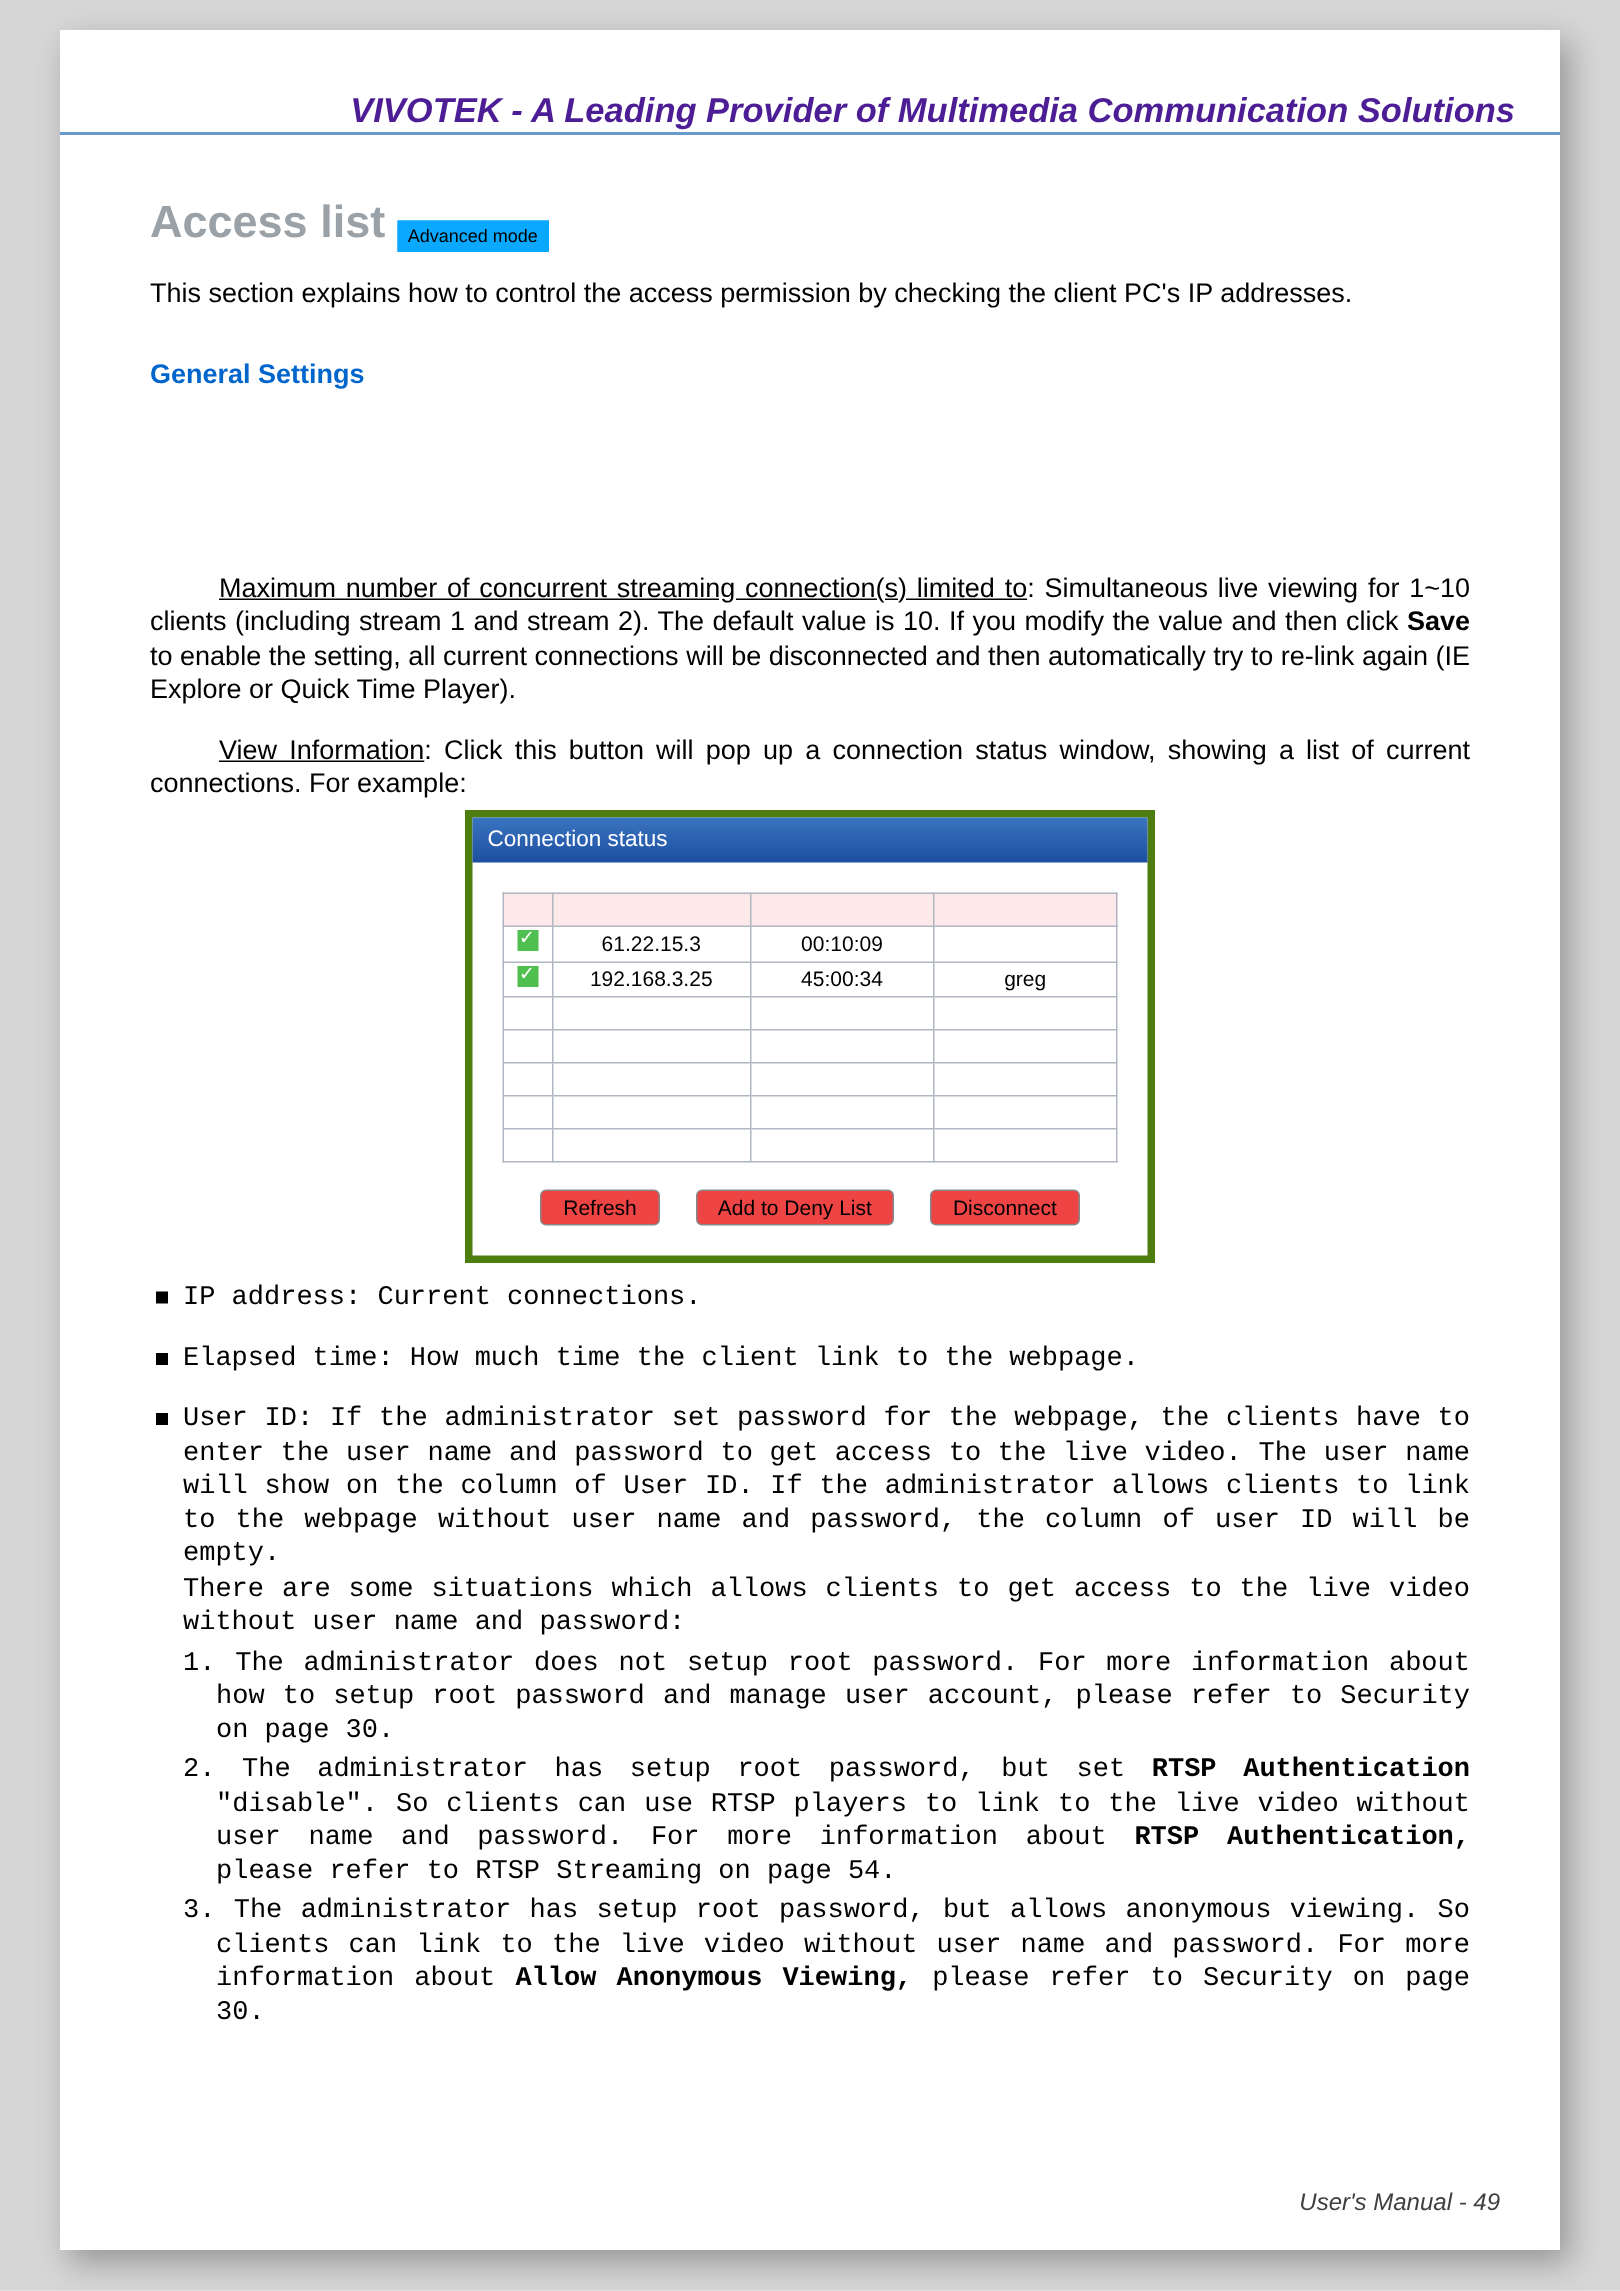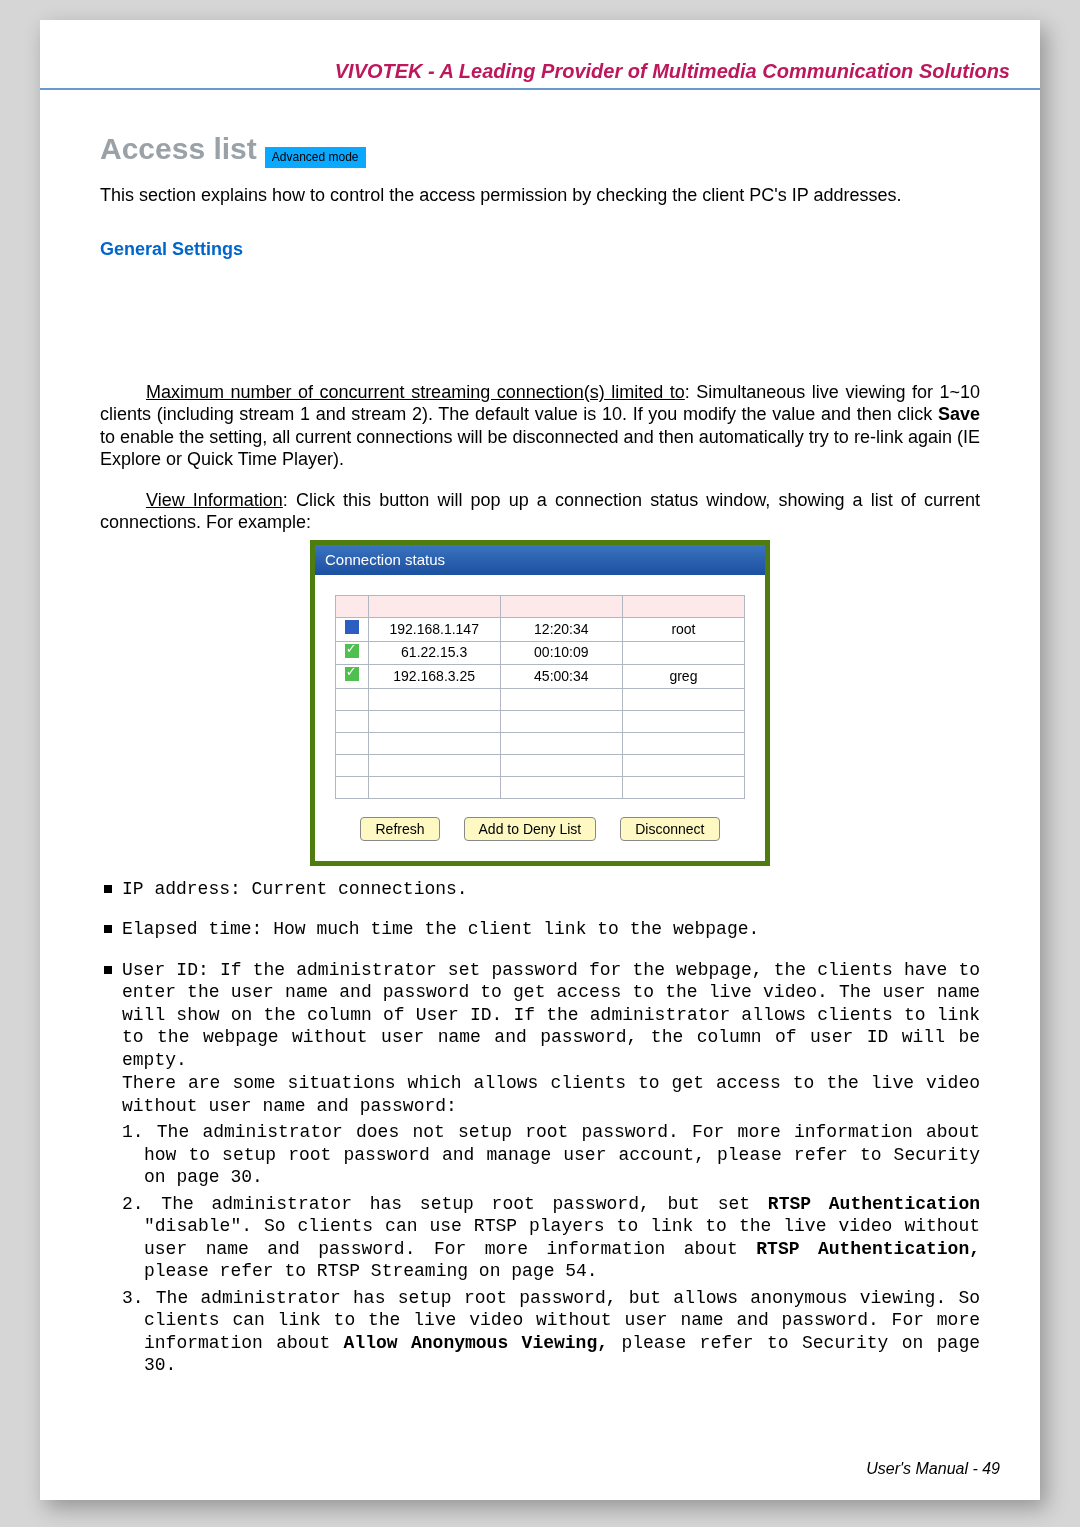--- a/index.html
+++ b/index.html
@@ -11,24 +11,24 @@
     background: #ffffff;
     box-shadow: 6px 8px 20px rgba(0,0,0,0.3);
     position: relative;
   }
   .header-band {
     height: 70px;
     border-bottom: 2px solid #6699cc;
   }
   .header-text {
     text-align: right;
-    color: #be185d;
+    color: #4c1d95;
     font-style: italic;
     font-weight: bold;
-    font-size: 20px;
+    font-size: 23px;
     padding: 40px 30px 8px 0;
   }
   .content {
     padding: 40px 60px 28px 60px;
     color: #000;
     font-size: 18px;
     line-height: 1.25;
   }
   .h-row { display: inline-flex; align-items: flex-end; gap: 8px; margin-bottom: 16px; }
   .page-title {
@@ -93,29 +93,29 @@
   table.conn col.c1 { width: 130px; }
   table.conn col.c2 { width: 120px; }
   table.conn col.c3 { width: 120px; }
   .sq-blue { display:inline-block; width:14px; height:14px; background:#2b5ec0; }
   .sq-green { display:inline-block; width:14px; height:14px; background:#4fbf4f; position:relative; }
   .sq-green::after { content:"✓"; position:absolute; left:1px; top:-3px; color:#fff; font-size:13px; }
   .btn-row { display:flex; gap:24px; justify-content:center; margin-top:18px; }
   .btn {
     font-size: 14px;
     padding: 3px 14px;
-    background: #fef9c3;
+    background: #ef4444;
     border: 1px solid #888;
     border-radius: 4px;
     cursor: pointer;
   }
   .footer {
     position: absolute;
     bottom: 22px; right: 40px;
-    color: #000000;
+    color: #404040;
     font-style: italic;
     font-size: 16px;
   }
 </style>
 </head>
 <body>
 
 <div class="page">
 
   <div class="header-band">
@@ -154,26 +154,20 @@
               </colgroup>
             <thead>
               <tr>
                 <th></th>
                 <th></th>
                 <th></th>
                 <th></th>
               </tr>
             </thead>
             <tbody>
-              <tr>
-                <td><span class="sq-blue"></span></td>
-                <td>192.168.1.147</td>
-                <td>12:20:34</td>
-                <td>root</td>
-              </tr>
               <tr>
                 <td><span class="sq-green"></span></td>
                 <td>61.22.15.3</td>
                 <td>00:10:09</td>
                 <td></td>
               </tr>
               <tr>
                 <td><span class="sq-green"></span></td>
                 <td>192.168.3.25</td>
                 <td>45:00:34</td>

